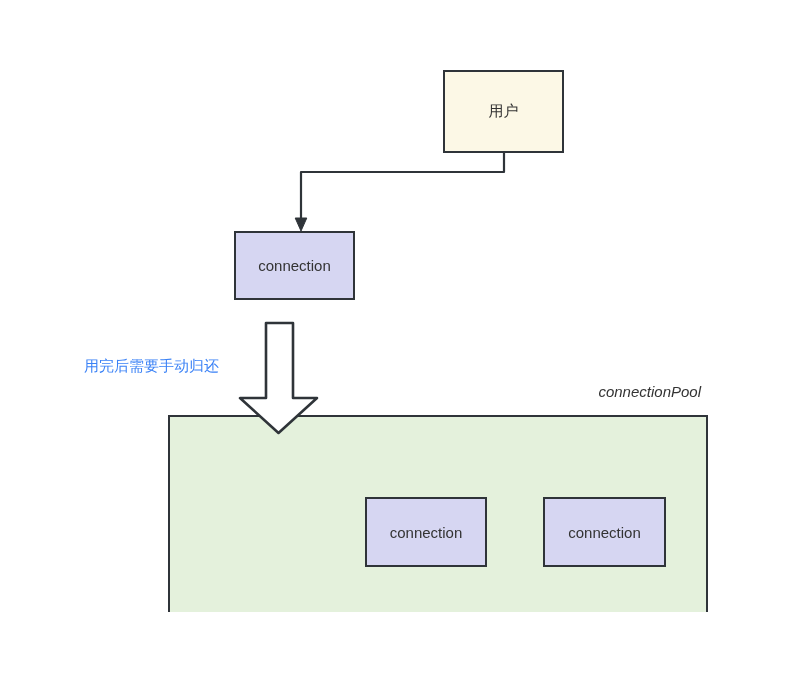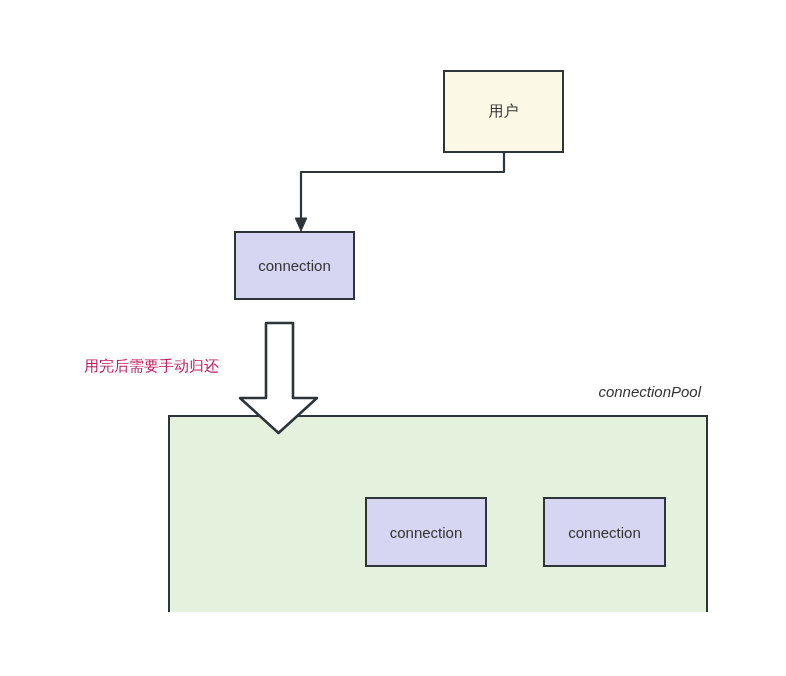--- a/index.html
+++ b/index.html
@@ -53,21 +53,21 @@
   .pool-item-2 {
     left: 543px; top: 497px;
     width: 123px; height: 70px;
     background: #d6d6f2;
     z-index: 3;
   }
   .note-label {
     position: absolute;
     left: 84px; top: 357px;
     font-size: 15px;
-    color: #be185d;
+    color: #3b82f6;
     white-space: nowrap;
     text-align: center;
   }
   .pool-label {
     position: absolute;
     left: 577px; top: 383px;
     width: 124px;
     font-size: 15px;
     color: #333333;
     text-align: right;

